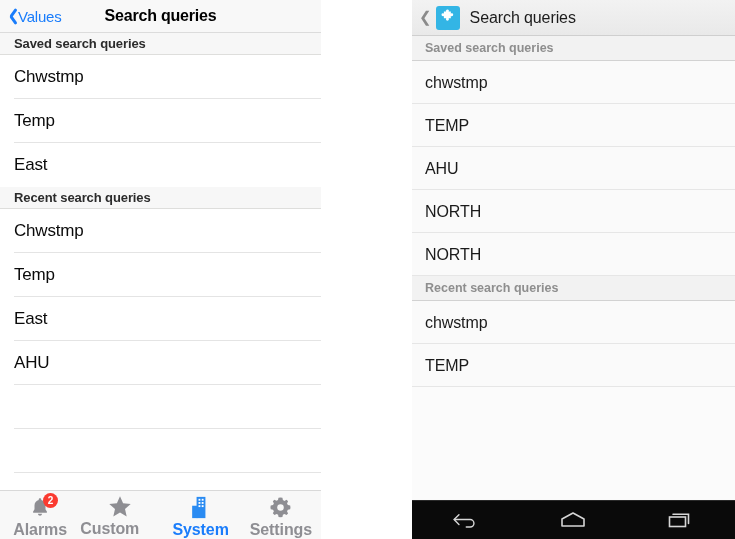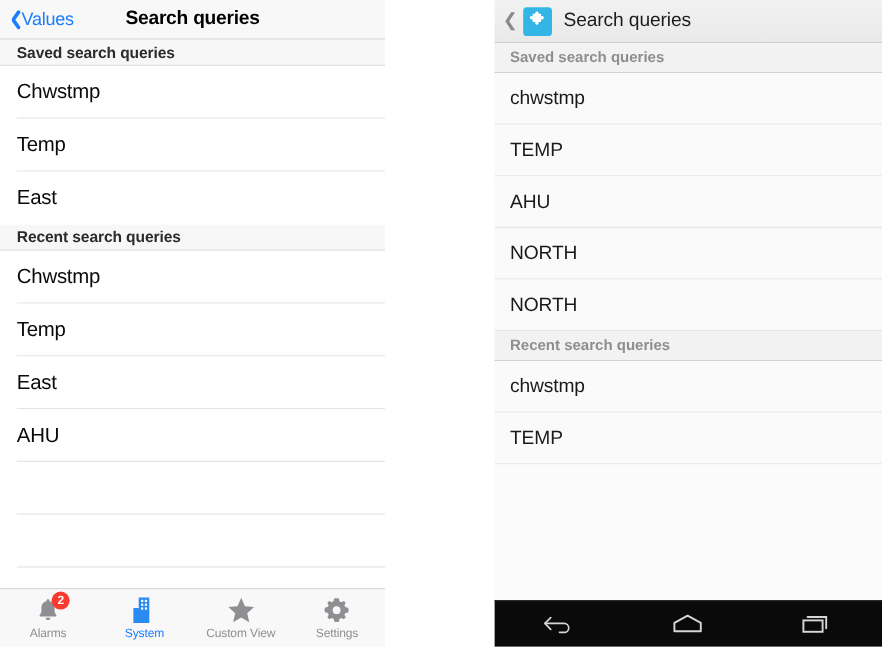--- a/index.html
+++ b/index.html
@@ -158,24 +158,25 @@
   }
   .ios-tab-icon {
     height: 26px;
     width: 30px;
     display: flex;
     align-items: center;
     justify-content: center;
     position: relative;
   }
   .ios-tab-label {
-    font-size: 10px;
+    font-size: 16px;
     color: #8e8e93;
     margin-top: 2px;
     letter-spacing: -0.1px;
+    font-weight: bold;
   }
   .ios-tab.active .ios-tab-label { color: #1a7dfb; }
   .ios-badge {
     position: absolute;
     top: -2px;
     right: -3px;
     min-width: 15px;
     height: 15px;
     border-radius: 8px;
     background: #fa3a30;
@@ -311,49 +312,49 @@
 
     <div class="ios-tab">
       <div class="ios-tab-icon">
         <svg width="22" height="22" viewBox="0 0 24 24" aria-hidden="true">
           <path d="M12 2.5c-.8 0-1.4.6-1.4 1.4v.5C7.9 5 6 7.4 6 10.3v4.2l-1.6 2.6c-.3.5 0 1.1.6 1.1h14c.6 0 .9-.6.6-1.1L18 14.5v-4.2C18 7.4 16.1 5 13.4 4.4v-.5c0-.8-.6-1.4-1.4-1.4z" fill="#8e8e93"></path>
           <path d="M9.7 19.3c.2 1.3 1.2 2.2 2.3 2.2s2.1-.9 2.3-2.2z" fill="#8e8e93"></path>
         </svg>
         <span class="ios-badge">2</span>
       </div>
       <span class="ios-tab-label">Alarms</span>
+    </div>
+
+    <div class="ios-tab">
+      <div class="ios-tab-icon">
+        <svg width="24" height="23" viewBox="0 0 24 23" aria-hidden="true">
+          <path d="M12 1.2l3.1 7 7.6.7-5.7 5.1 1.7 7.5L12 17.5 5.3 21.5 7 14 1.3 8.9l7.6-.7z" fill="#8e8e93"></path>
+        </svg>
+      </div>
+      <span class="ios-tab-label">Custom View</span>
     </div>
 
     <div class="ios-tab active">
       <div class="ios-tab-icon">
         <svg width="22" height="23" viewBox="0 0 24 26" aria-hidden="true">
           <path d="M7 1h10v24H7z" fill="#2a8bf2"></path>
           <path d="M2 11h6v14H2z" fill="#2a8bf2"></path>
           <rect x="9.2" y="3.2" width="2.1" height="2.1" fill="#ffffff"></rect>
           <rect x="12.8" y="3.2" width="2.1" height="2.1" fill="#ffffff"></rect>
           <rect x="9.2" y="6.8" width="2.1" height="2.1" fill="#ffffff"></rect>
           <rect x="12.8" y="6.8" width="2.1" height="2.1" fill="#ffffff"></rect>
           <rect x="9.2" y="10.4" width="2.1" height="2.1" fill="#ffffff"></rect>
           <rect x="12.8" y="10.4" width="2.1" height="2.1" fill="#ffffff"></rect>
         </svg>
       </div>
       <span class="ios-tab-label">System</span>
     </div>
 
     <div class="ios-tab">
       <div class="ios-tab-icon">
-        <svg width="24" height="23" viewBox="0 0 24 23" aria-hidden="true">
-          <path d="M12 1.2l3.1 7 7.6.7-5.7 5.1 1.7 7.5L12 17.5 5.3 21.5 7 14 1.3 8.9l7.6-.7z" fill="#8e8e93"></path>
-        </svg>
-      </div>
-      <span class="ios-tab-label">Custom View</span>
-    </div>
-
-    <div class="ios-tab">
-      <div class="ios-tab-icon">
         <svg width="23" height="23" viewBox="0 0 24 24" aria-hidden="true">
           <path d="M12 1.5l2 .3.5 2.4 1.6.9 2.2-1.1 1.6 1.6-1.1 2.2.9 1.6 2.4.5.3 2-.3 2-2.4.5-.9 1.6 1.1 2.2-1.6 1.6-2.2-1.1-1.6.9-.5 2.4-2 .3-2-.3-.5-2.4-1.6-.9-2.2 1.1L4 18.1l1.1-2.2-.9-1.6-2.4-.5-.3-2 .3-2 2.4-.5.9-1.6L4 5.5l1.6-1.6 2.2 1.1 1.6-.9.5-2.4z" fill="#8e8e93"></path>
           <circle cx="12" cy="12" r="3.4" fill="#f8f8f8"></circle>
         </svg>
       </div>
       <span class="ios-tab-label">Settings</span>
     </div>
 
   </div>
 </div>

